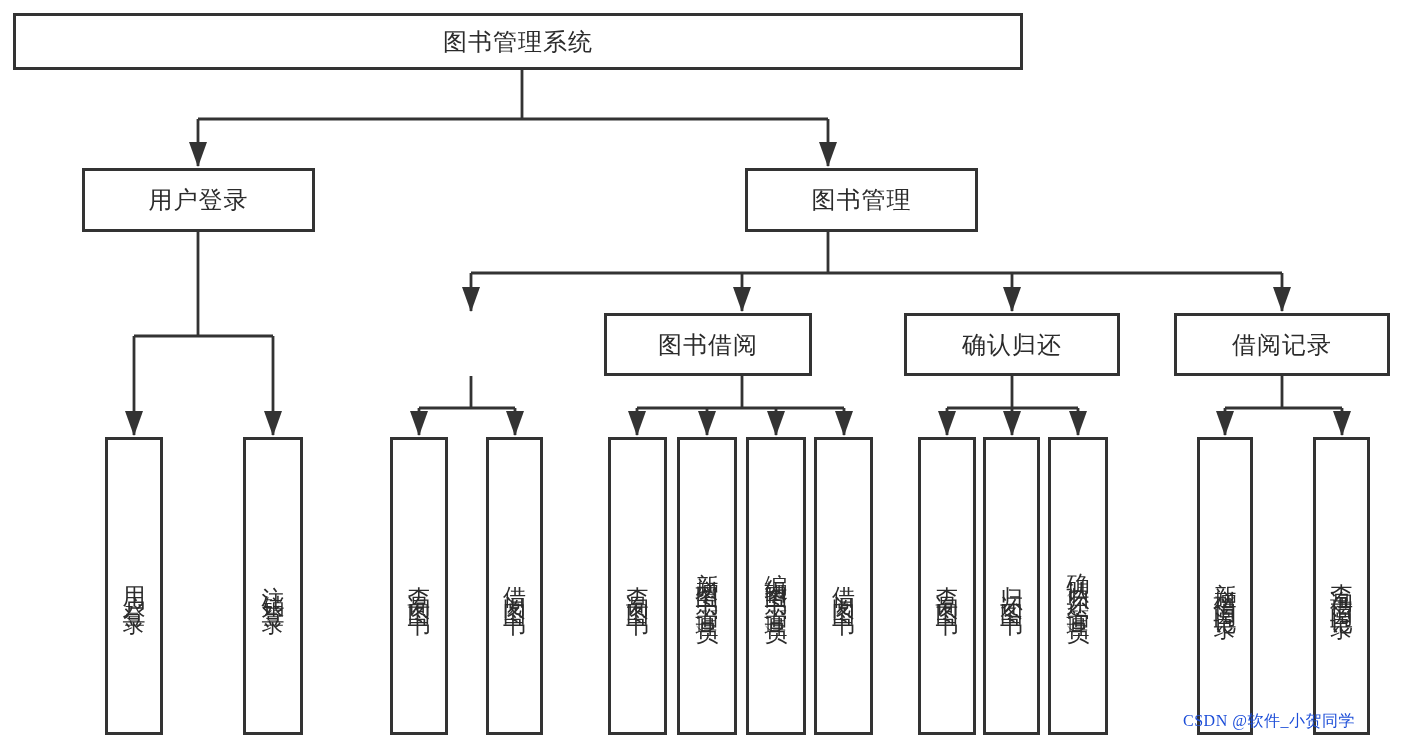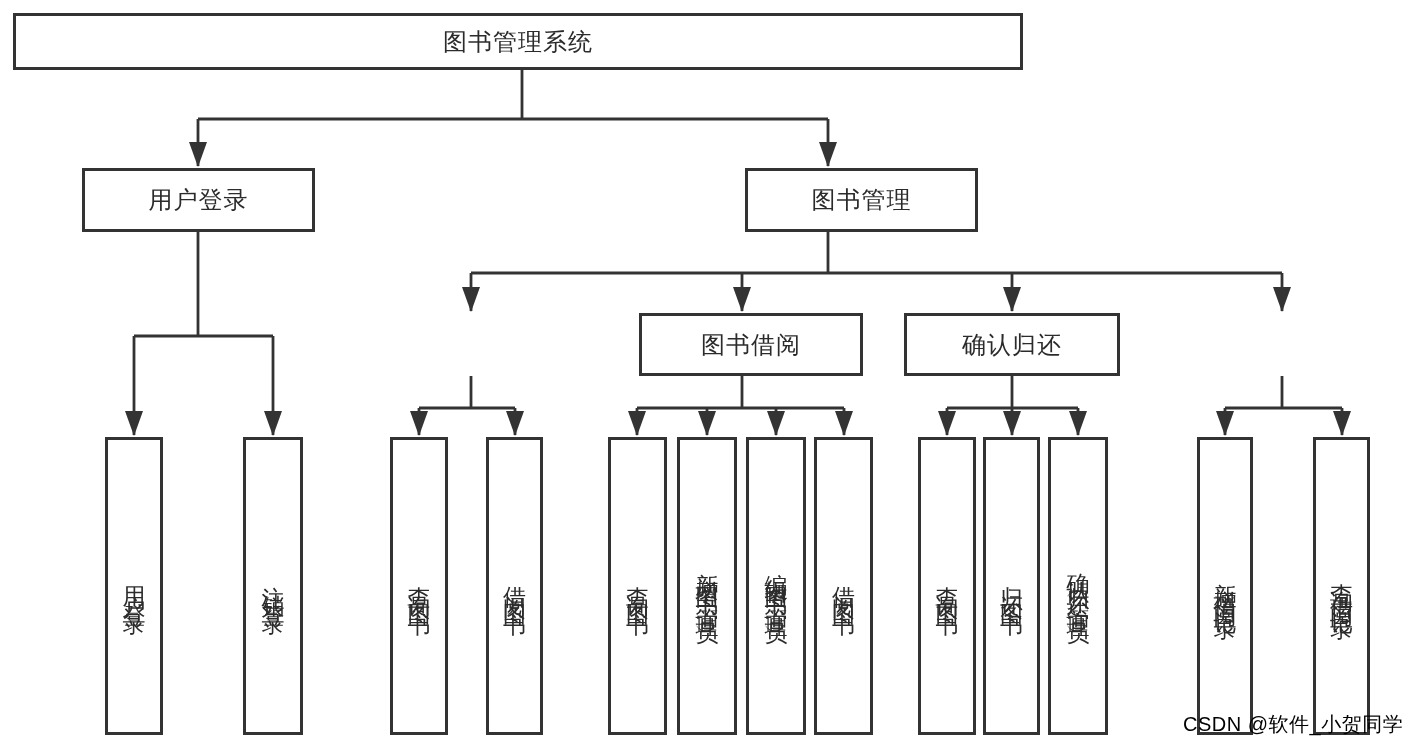--- a/index.html
+++ b/index.html
@@ -38,24 +38,25 @@
     font-size: 23px;
     line-height: 1;
     white-space: nowrap;
   }
   .leaf.long .vtext { letter-spacing: 7px; }
   .watermark {
     position: absolute;
     left: 1183px;
     top: 711px;
     z-index: 3;
-    font-size: 20px;
-    color: #000000;
+    font-size: 16px;
+    color: #1d4ed8;
     letter-spacing: 0.5px;
     white-space: nowrap;
+    font-family: Liberation Serif, serif;
   }
   .ln { stroke: #333333; stroke-width: 2.8; fill: none; }
 </style>
 </head>
 <body>
 
 <div class="canvas">
 
   <svg class="wires" width="1405" height="747" viewBox="0 0 1405 747" xmlns="http://www.w3.org/2000/svg">
     <defs>
@@ -109,25 +110,28 @@
     <span>图书管理系统</span>
   </div>
 
   <div class="box hbox" style="left:82px; top:168px; width:233px; height:64px;">
     <span>用户登录</span>
   </div>
   <div class="box hbox" style="left:712px; top:168px; width:233px; height:64px;margin-left:33px;">
     <span>图书管理</span>
   </div>
 
-  <div class="box hbox" style="left:639px; top:313px; width:224px;">
+  <div class="box hbox" style="left:604px; top:313px; width:208px;">
     <span>图书借阅</span>
   </div>
   <div class="box hbox" style="left:904px; top:313px; width:216px;">
     <span>确认归还</span>
+  </div>
+  <div class="box hbox" style="left:1174px; top:313px; width:216px;">
+    <span>借阅记录</span>
   </div>
 
   <div class="box leaf" style="left:105px;">
     <span class="vtext">用户登录</span>
   </div>
   <div class="box leaf" style="left:243px; width:60px;">
     <span class="vtext">注销登录</span>
   </div>
 
   <div class="box leaf" style="left:390px;">

